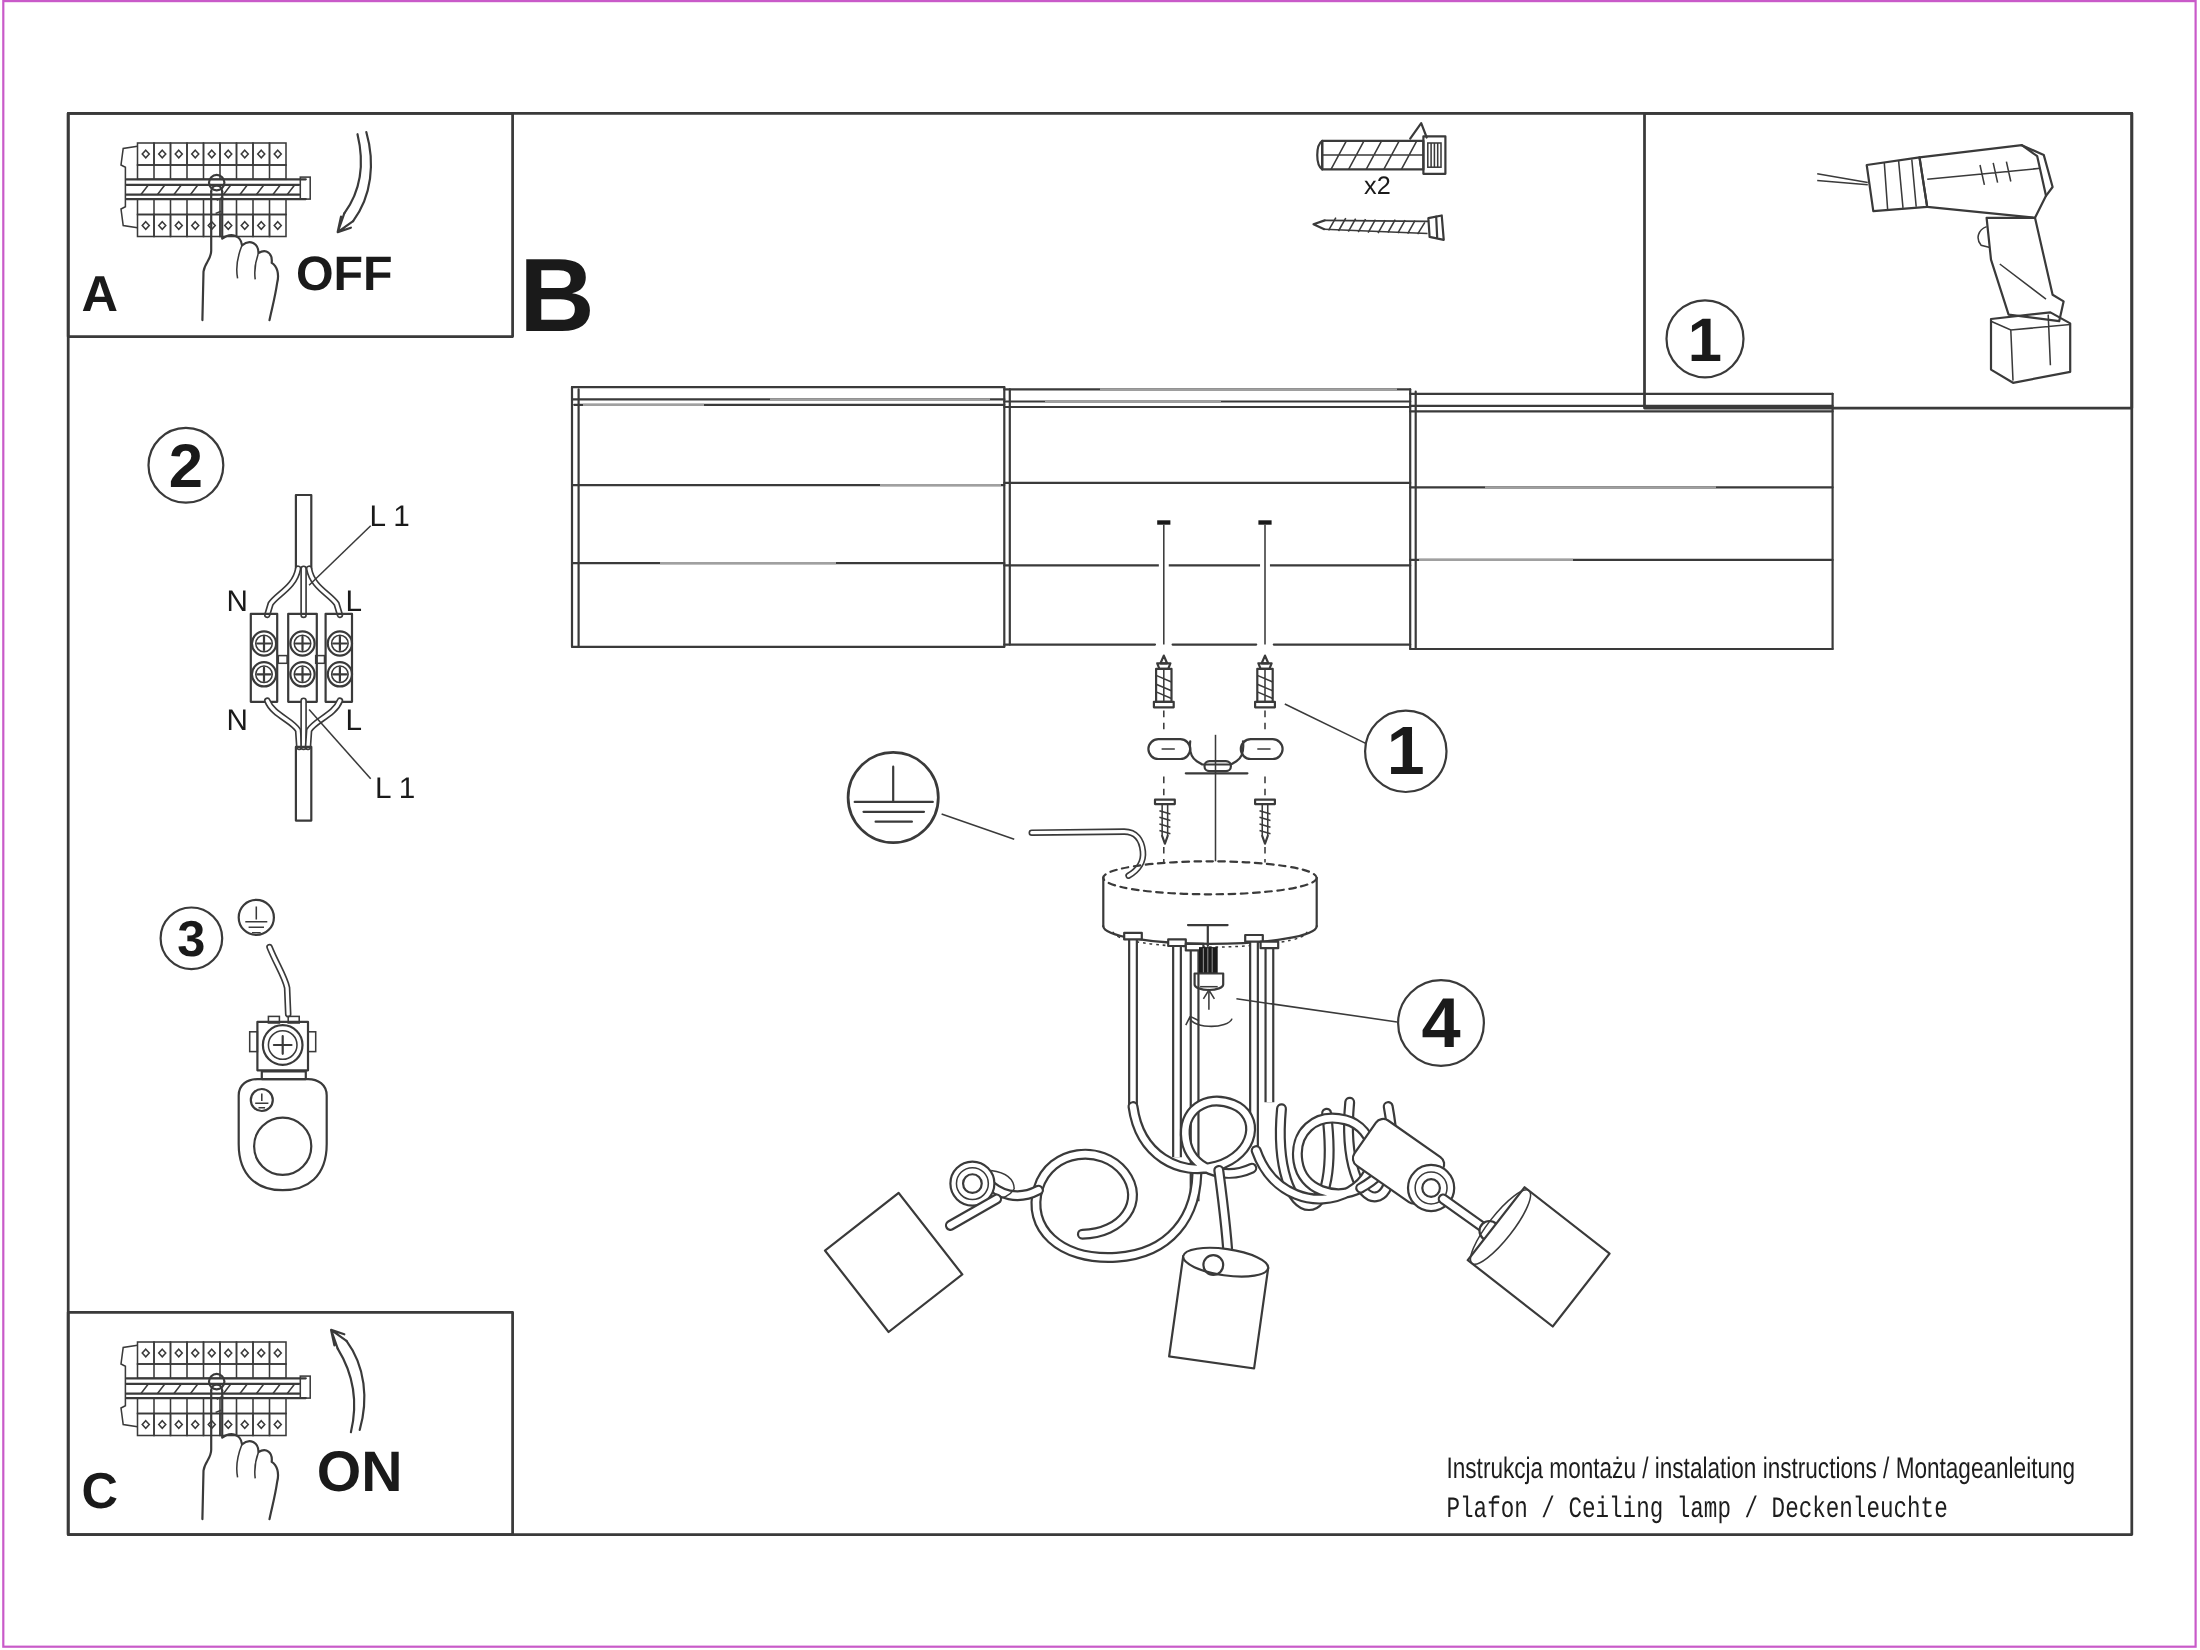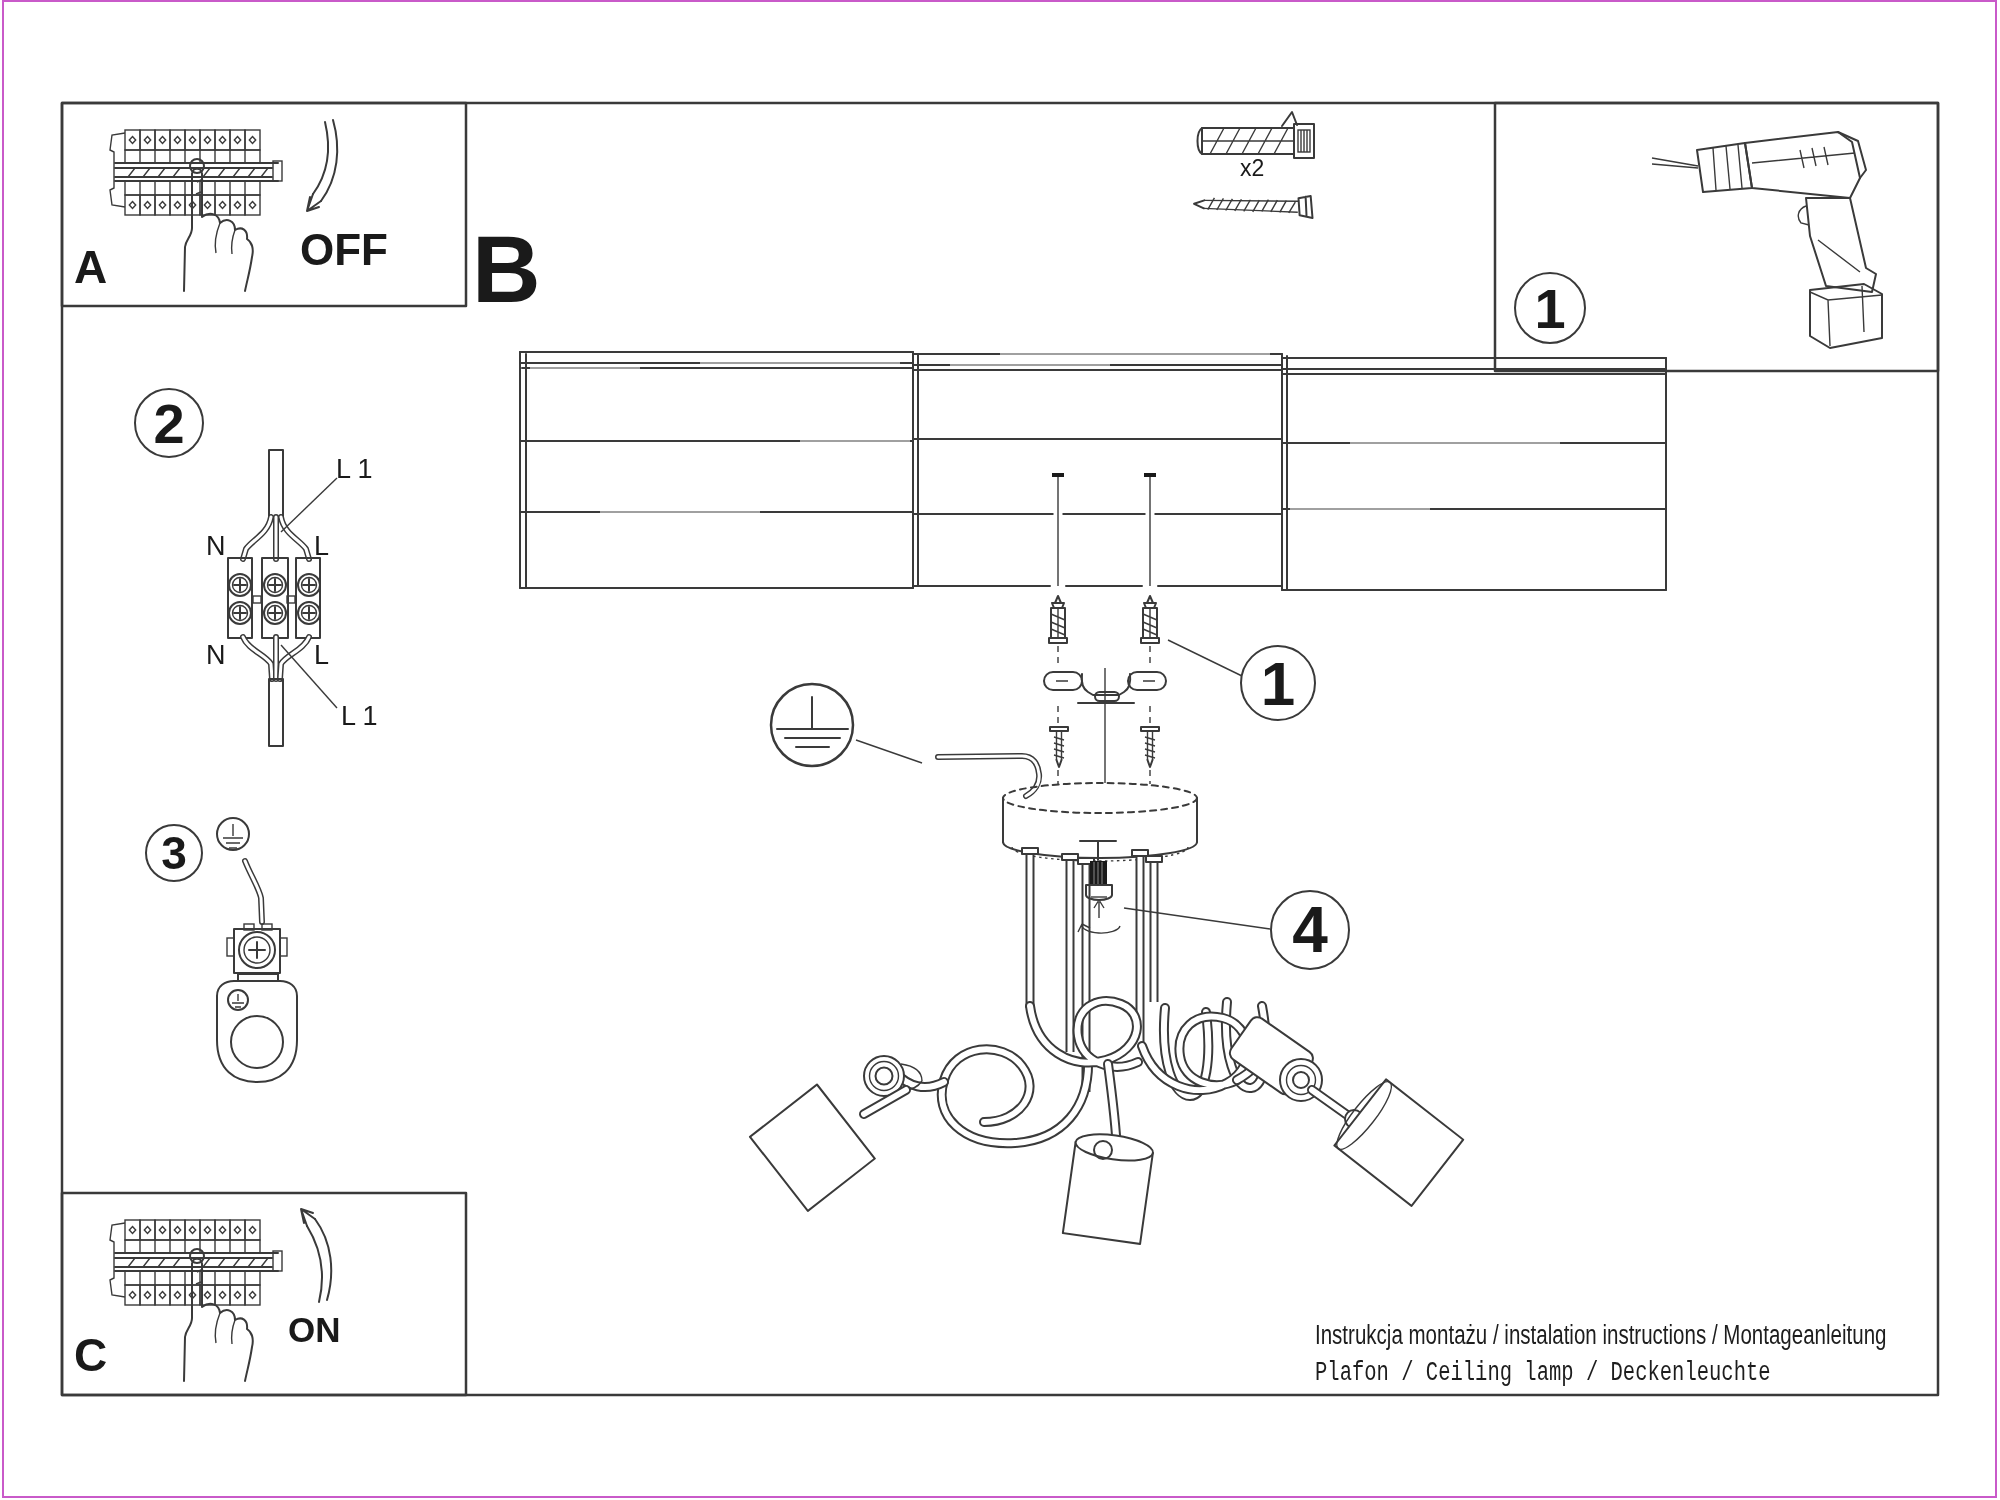--- a/index.html
+++ b/index.html
@@ -369,24 +369,24 @@
         <ellipse cx="1108" cy="1147" rx="39" ry="12" class="lnw"></ellipse>
       </g>
       <circle cx="1103" cy="1150" r="9" class="ln"></circle>
     </g>
   </g>
 </svg>
 
 <div class="pink-border"></div>
 
 <div class="lbl big" style="left:74px;top:244px;font-size:46px;">A</div>
-<div class="lbl big" style="left:300px;top:228px;font-size:44px;text-align:center;">OFF</div>
+<div class="lbl big" style="left:269px;top:228px;font-size:44px;text-align:center;">OFF</div>
 <div class="lbl big" style="left:472px;top:222px;font-size:95px;">B</div>
 <div class="lbl big" style="left:74px;top:1332px;font-size:46px;">C</div>
-<div class="lbl big" style="left:288px;top:1312px;font-size:35px;">ON</div>
+<div class="lbl big" style="left:288px;top:1312px;font-size:52px;">ON</div>
 
 <div class="circlelbl" style="left:1514px;top:272px;width:68px;height:68px;font-size:56px;">1</div>
 <div class="lbl" style="left:1240px;top:157px;font-size:23px;">x2</div>
 
 <div class="circlelbl" style="left:134px;top:388px;width:66px;height:66px;font-size:56px;">2</div>
 <div class="circlelbl" style="left:145px;top:824px;width:54px;height:54px;font-size:46px;">3</div>
 <div class="circlelbl" style="left:1240px;top:645px;width:72px;height:72px;font-size:62px;">1</div>
 <div class="circlelbl" style="left:1270px;top:890px;width:76px;height:76px;font-size:64px;">4</div>
 
 <div class="lbl" style="left:206px;top:533px;font-size:27px;">N</div>

